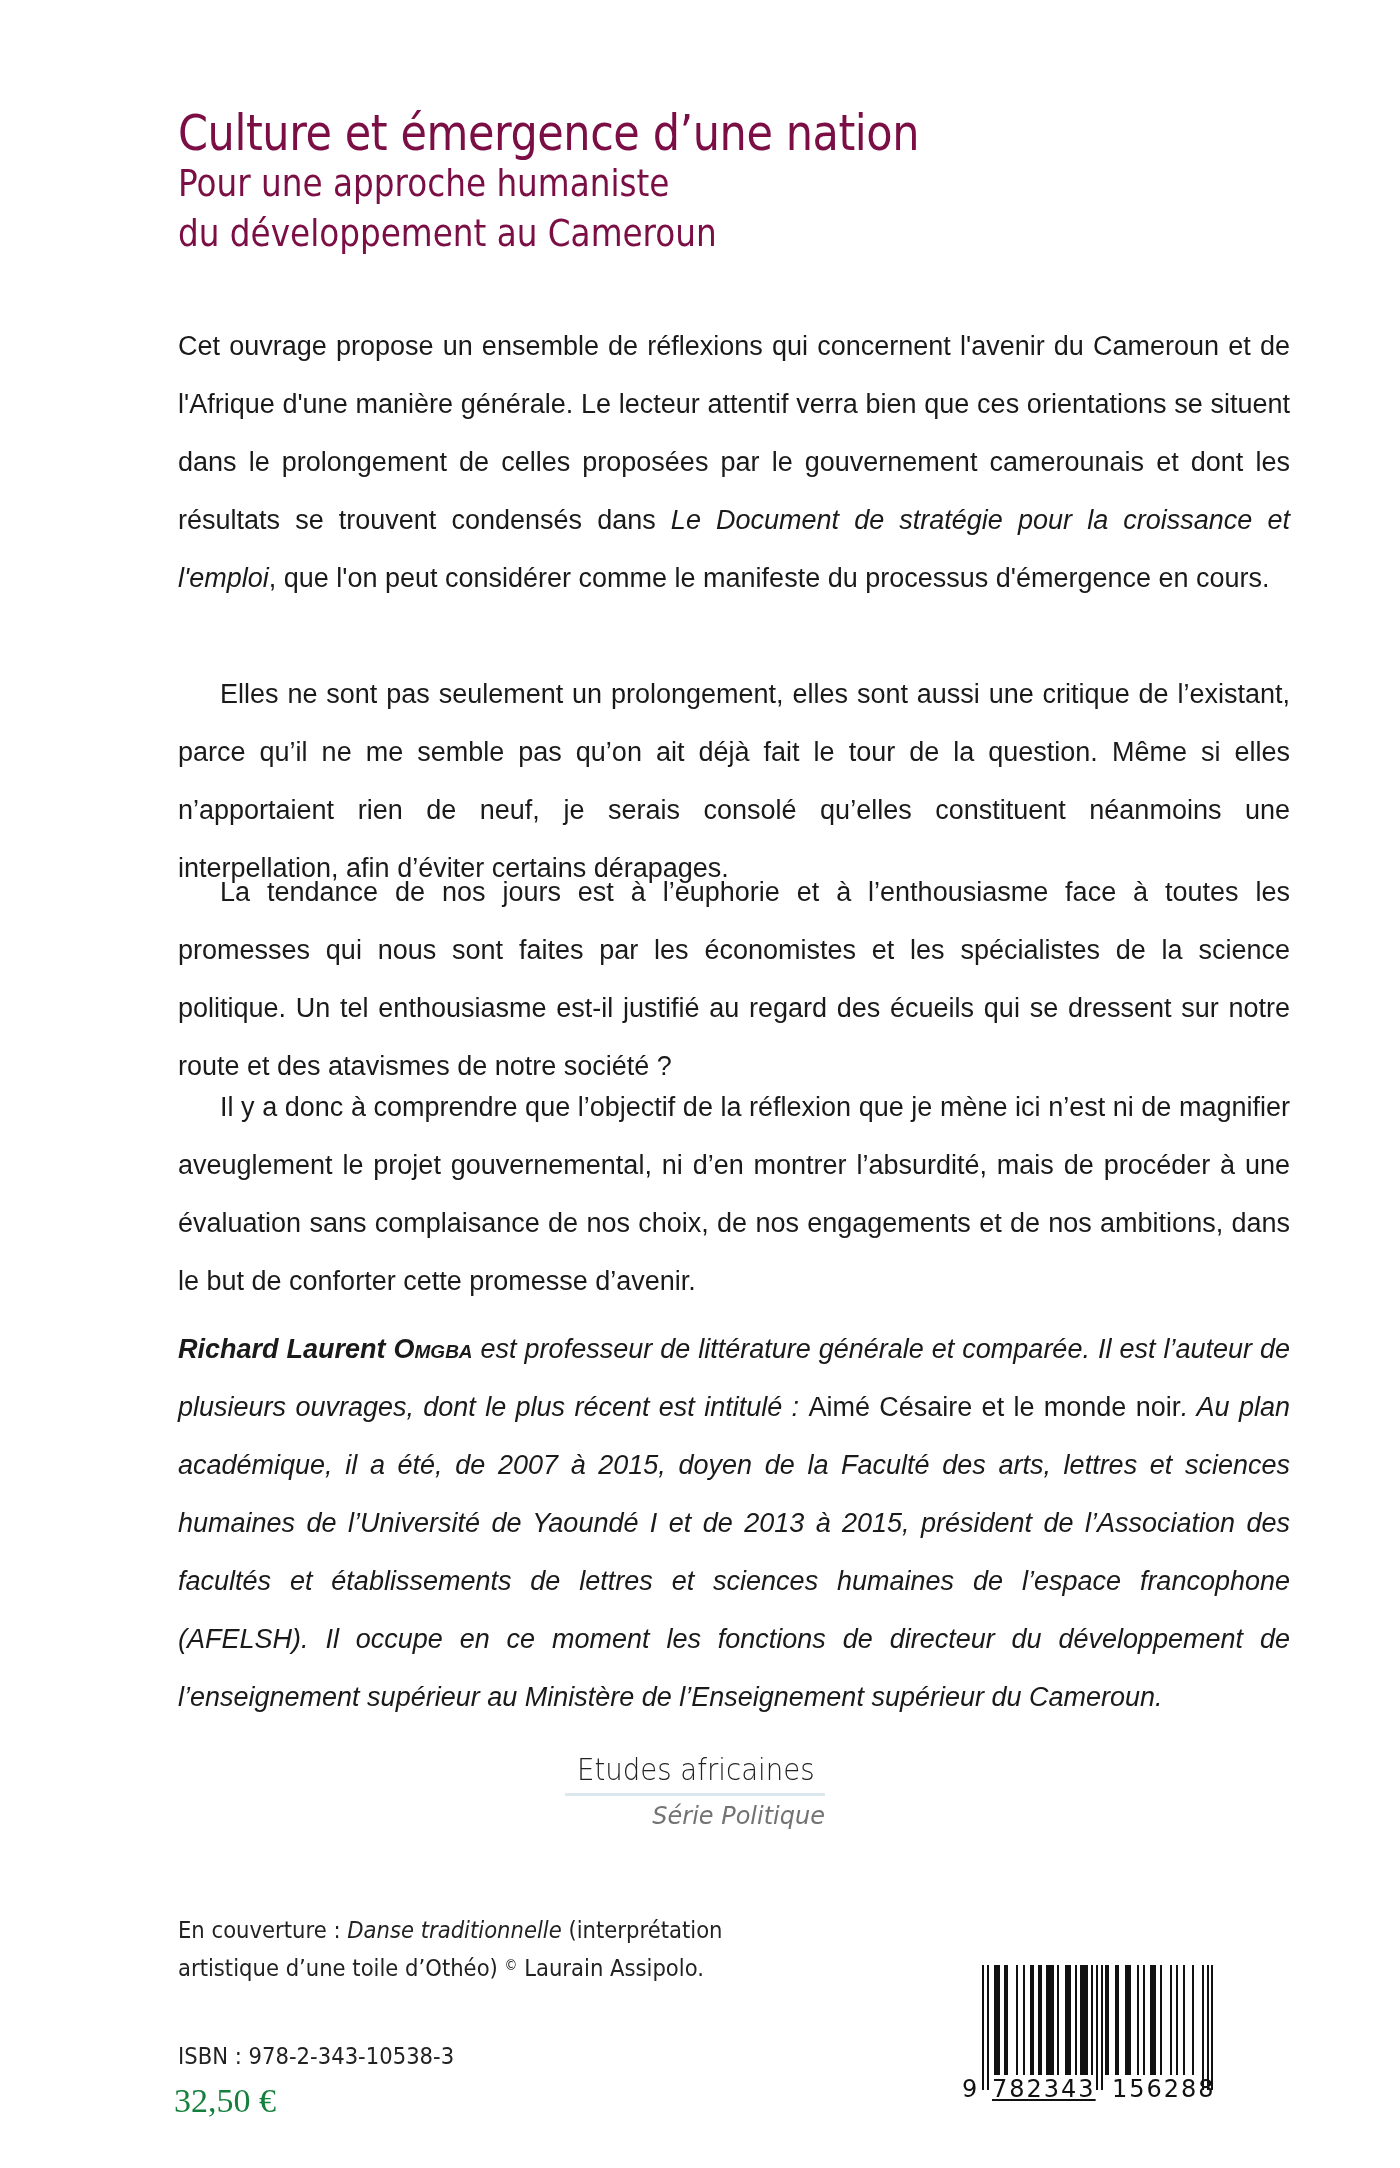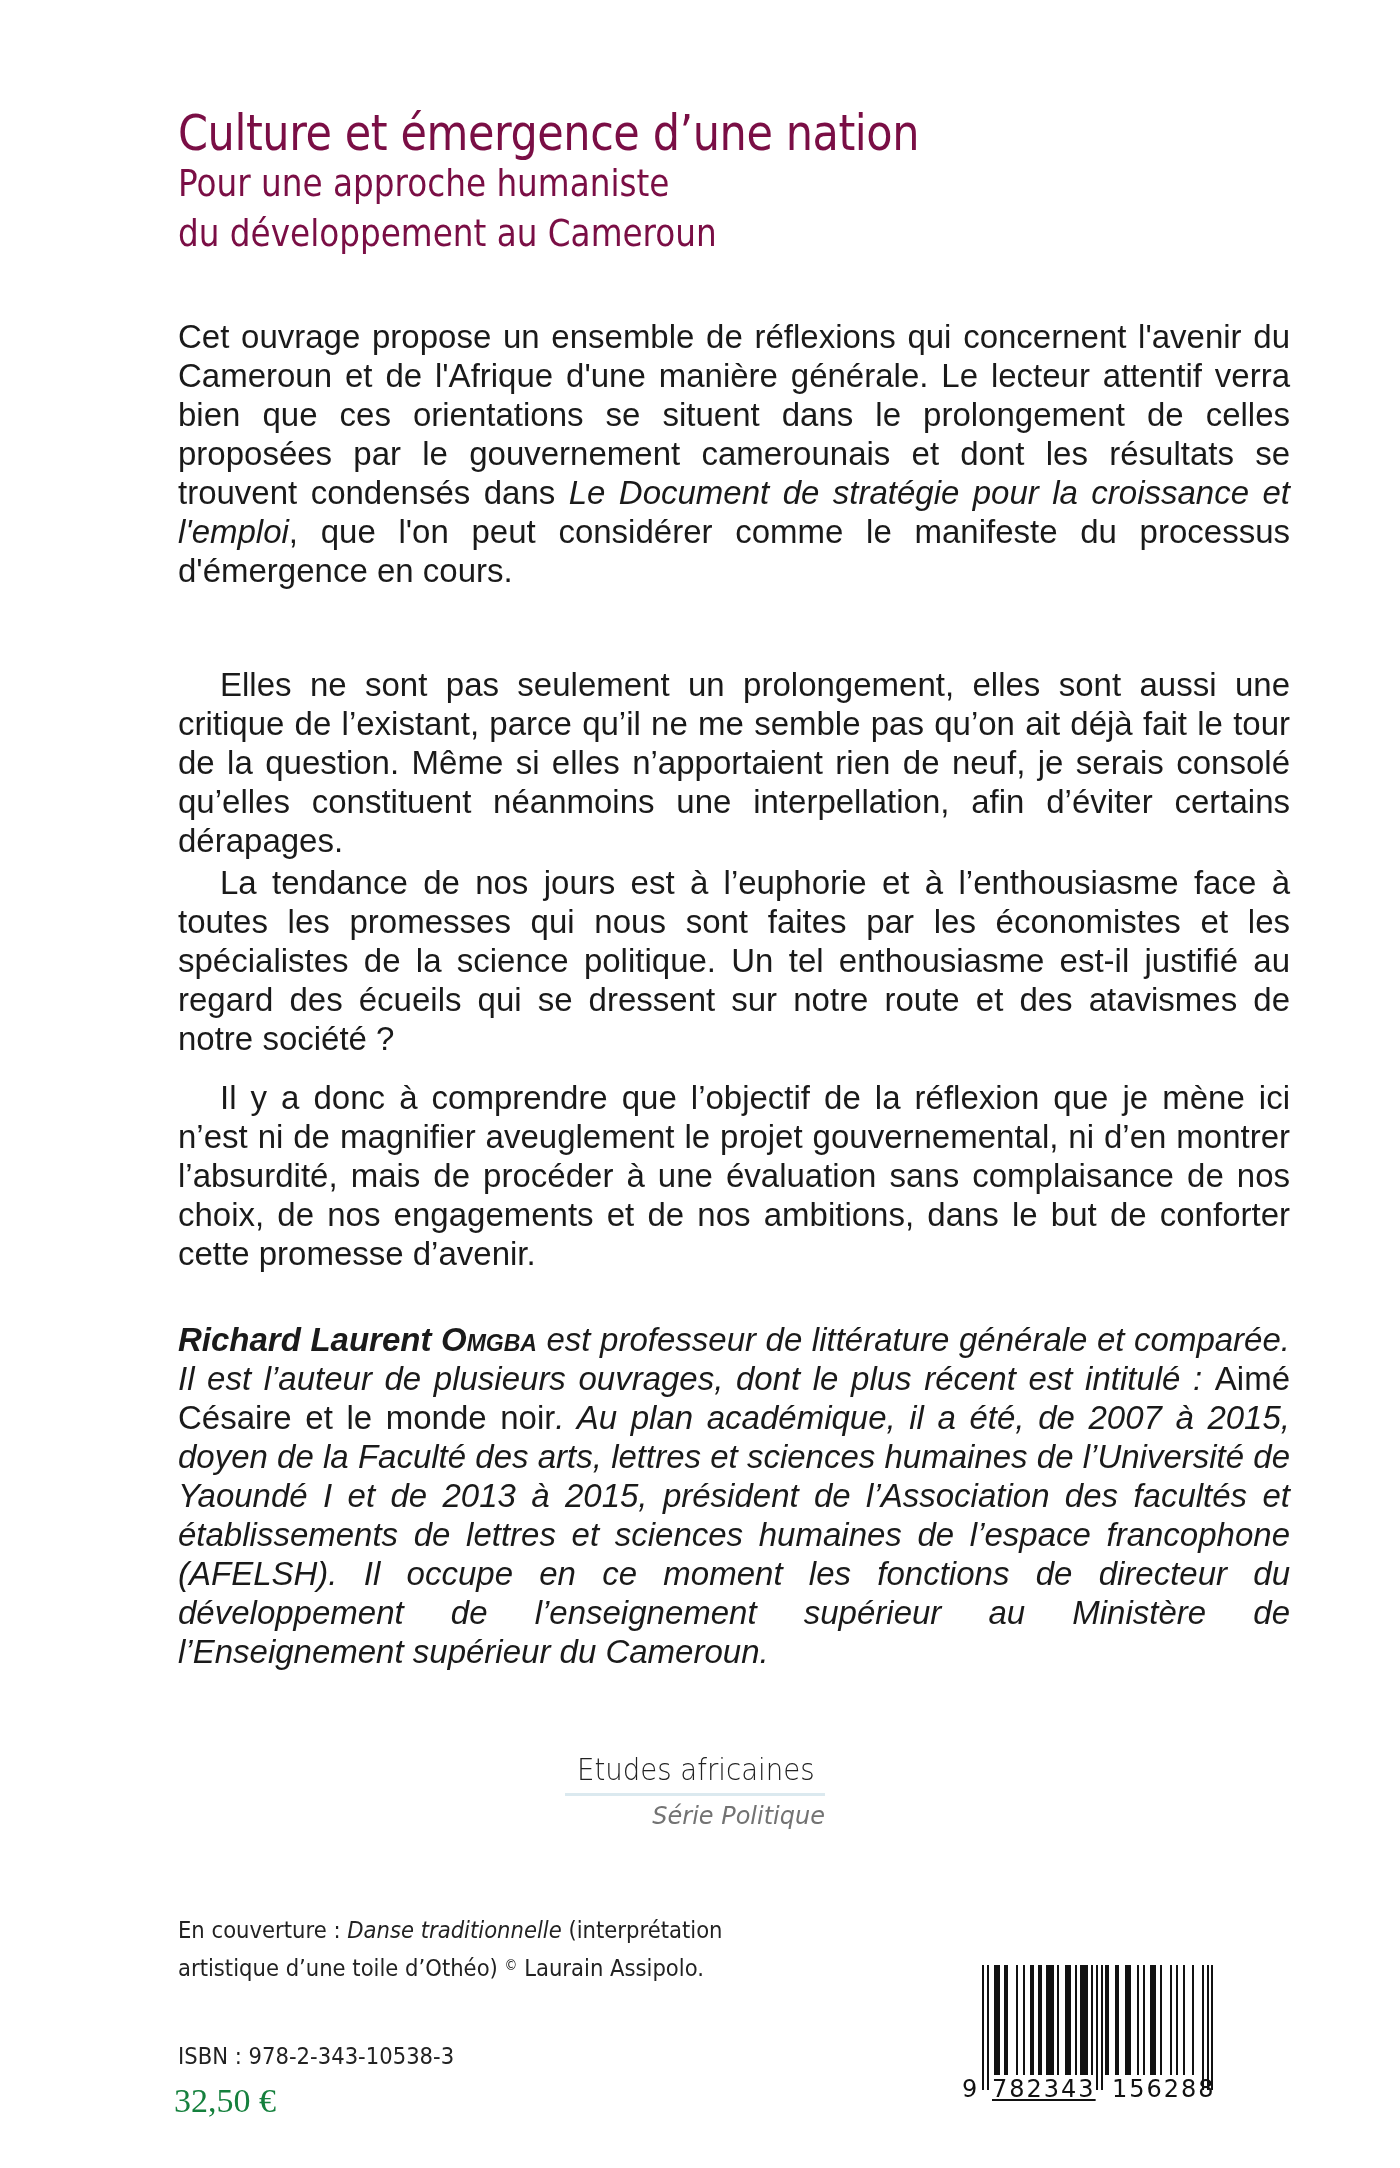--- a/index.html
+++ b/index.html
@@ -14,21 +14,21 @@
     position: absolute; left: 178px; top: 158px;
     font-family: "DejaVu Sans", sans-serif;
     font-size: 38px; line-height: 50px; color: #7a0e45;
     transform: scaleX(0.86); transform-origin: left top; white-space: nowrap;
   }
   .body-text {
     position: absolute; left: 178px; width: 1112px;
     font-family: "Liberation Sans", sans-serif; color: #1a1a1a;
   }
   .body-text p {
-    margin: 0; font-size: 33px; line-height: 39px; text-align: justify;
+    margin: 0; font-size: 27px; line-height: 58px; text-align: justify;
     text-align-last: left;
   }
   .para1 { top: 317px; }
   .para2 { top: 665px; }
   .para3 { top: 863px; }
   .para4 { top: 1078px; }
   .indent { text-indent: 42px; }
   .bio { top: 1320px; }
   .bio p { font-style: italic; }
   .bio .name { font-weight: bold; }

